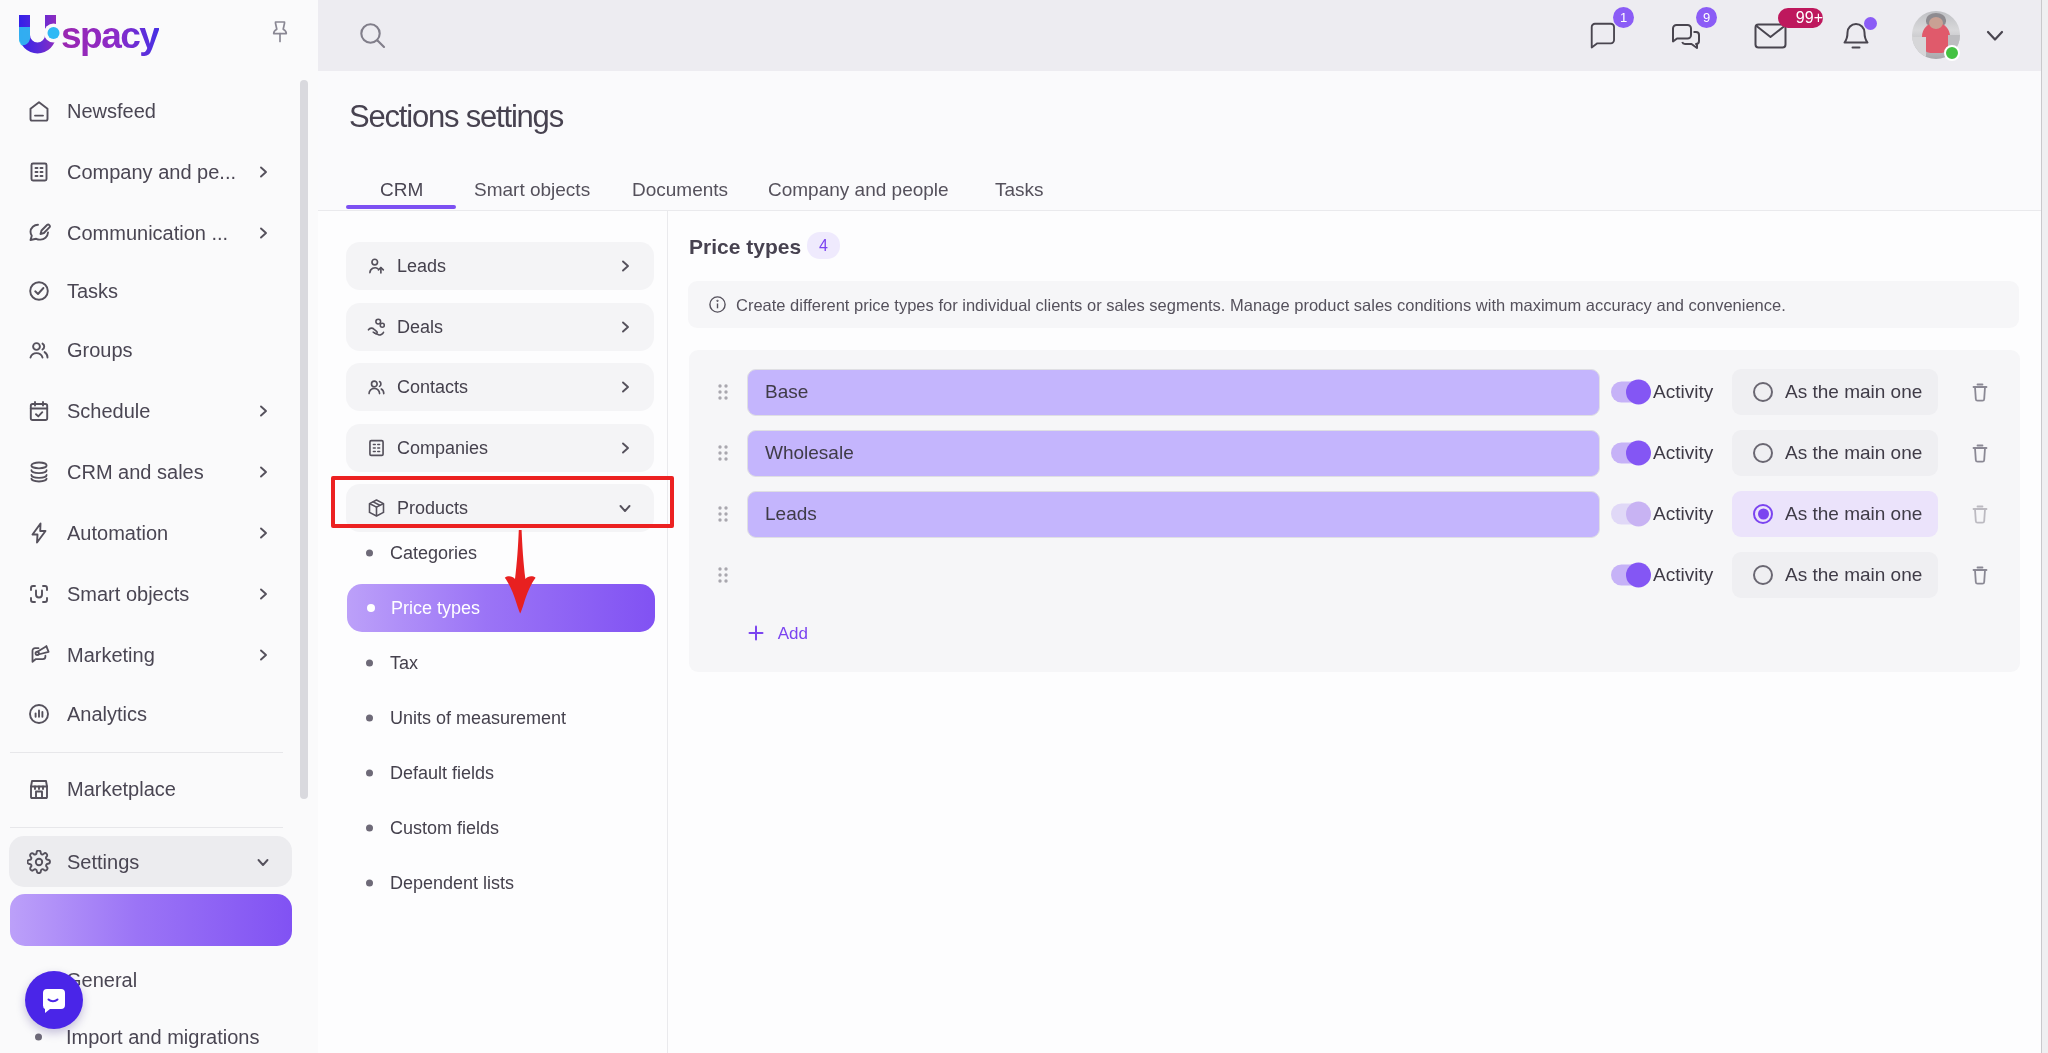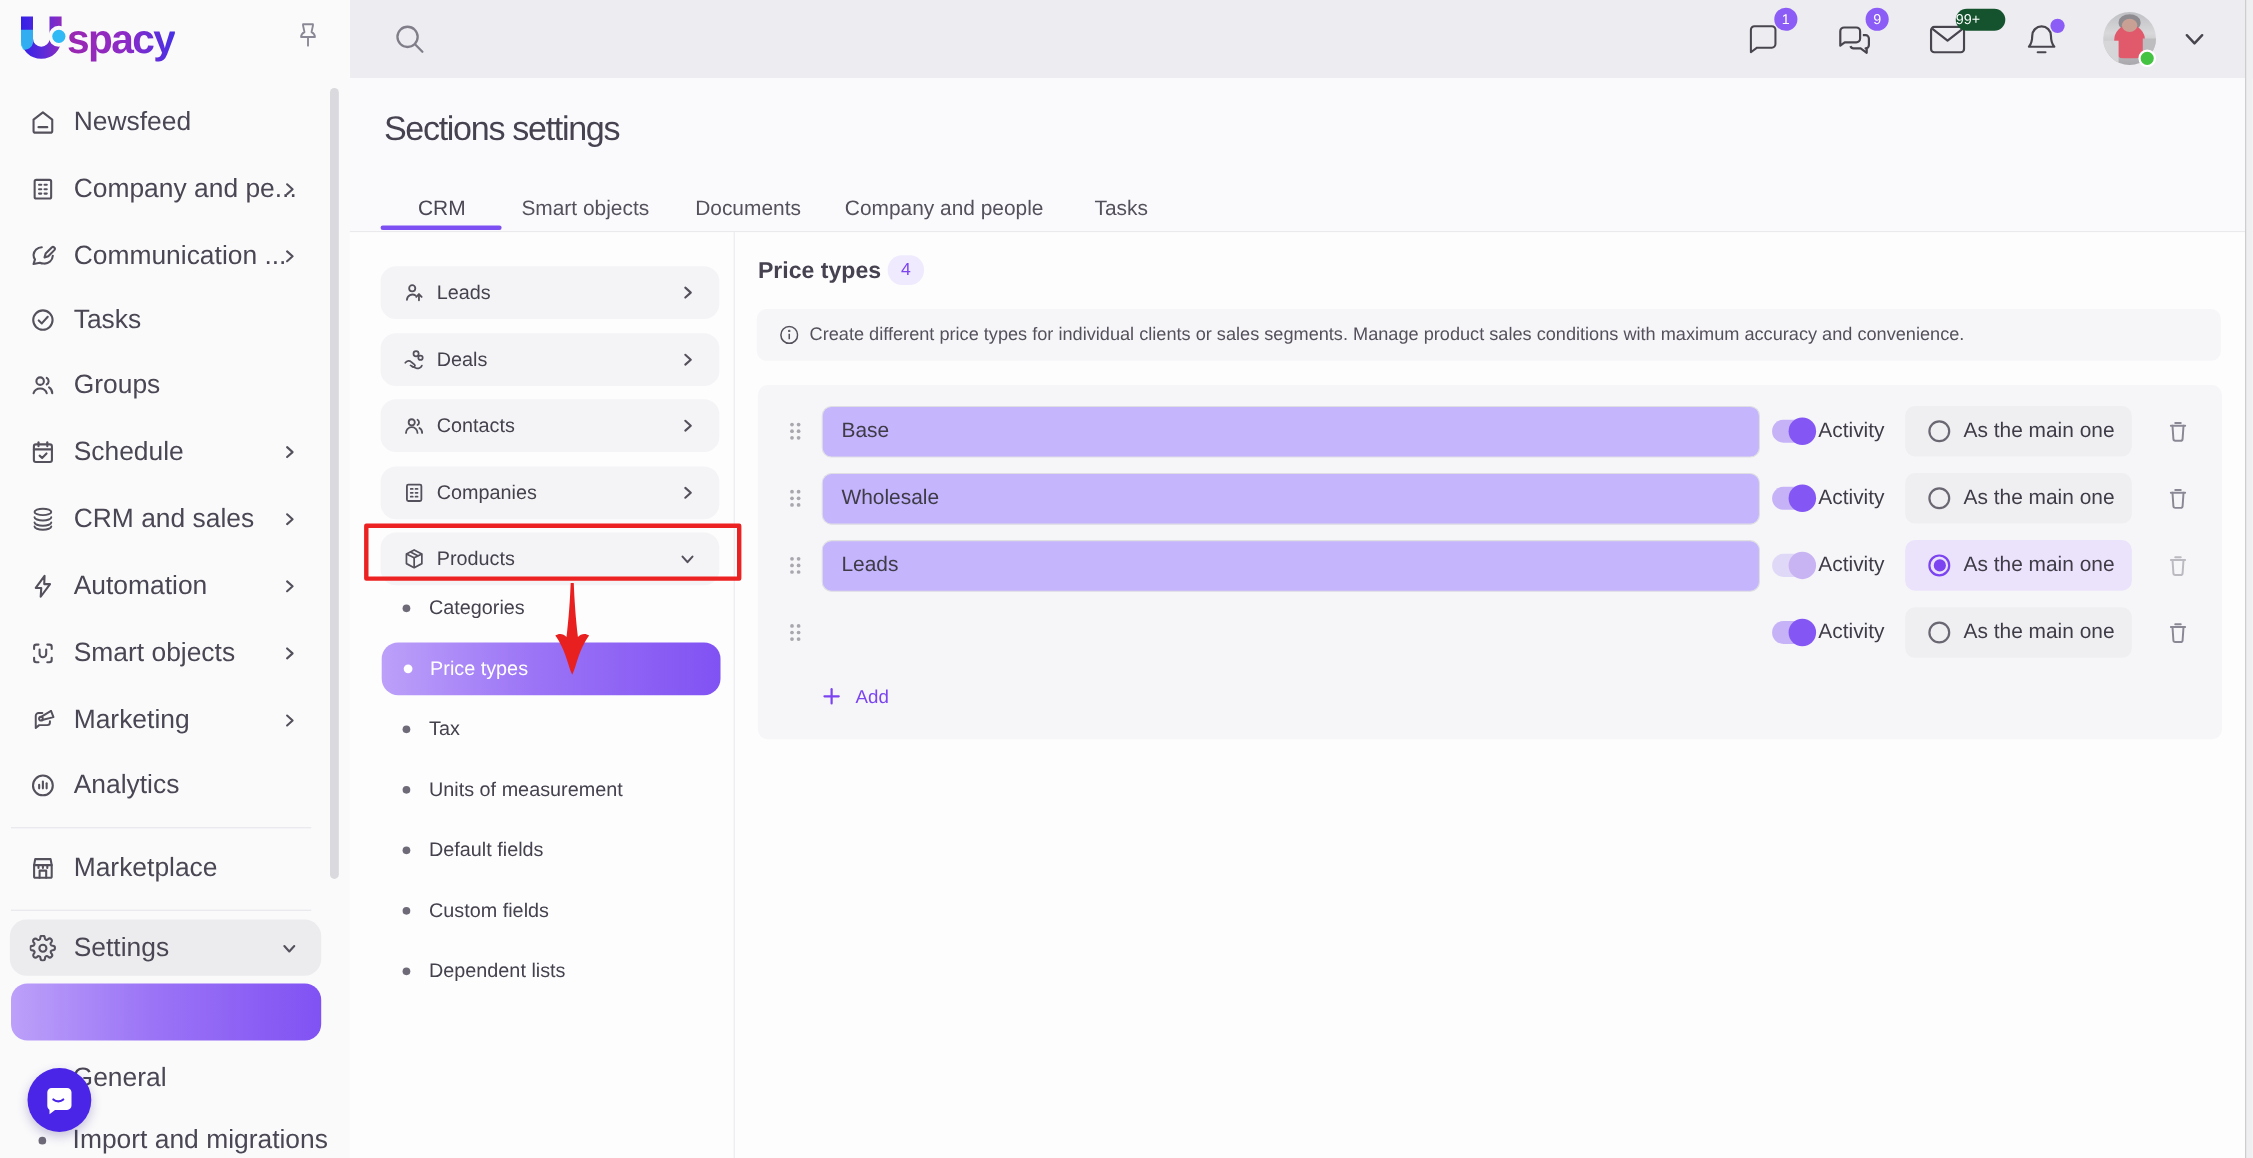--- a/index.html
+++ b/index.html
@@ -4,21 +4,21 @@
 <style>
   * { margin:0; padding:0; box-sizing:border-box; }
   html,body { width:2048px; height:1053px; overflow:hidden; font-family:"Liberation Sans", sans-serif; background:#FDFDFE; }
   .abs { position:absolute; }
   
   #topbar { position:absolute; left:318px; top:0; width:1730px; height:71px; background:#EDECF1; }
   
   #sidebar { position:absolute; left:0; top:0; width:318px; height:1053px; background:#FAFAFB; }
   .navitem { position:absolute; left:0; width:318px; height:48px; }
   .navitem .ico { position:absolute; left:27px; top:50%; transform:translateY(-50%); width:24px; height:24px; }
-  .navitem .lbl { position:absolute; left:67px; top:50%; transform:translateY(-50%); font-size:24px; color:#4A4653; white-space:nowrap; }
+  .navitem .lbl { position:absolute; left:67px; top:50%; transform:translateY(-50%); font-size:20px; color:#4A4653; white-space:nowrap; }
   .navitem .chev { position:absolute; left:255px; top:50%; transform:translateY(-50%); width:16px; height:16px; }
   .sdiv { position:absolute; left:10px; width:273px; height:1px; background:#E7E7EA; }
   
   #main { position:absolute; left:318px; top:71px; width:1730px; height:982px; background:#FDFDFE; }
   .tab { position:absolute; top:108px; font-size:19px; color:#4A4653; white-space:nowrap; }
   
   .pill { position:absolute; left:346px; width:308px; height:48px; background:#F4F4F6; border-radius:14px; }
   .pill .ico { position:absolute; left:20px; top:50%; transform:translateY(-50%); width:21px; height:21px; }
   .pill .lbl { position:absolute; left:51px; top:50%; transform:translateY(-50%); font-size:18px; color:#45414D; }
   .pill .chev { position:absolute; left:271px; top:50%; transform:translateY(-50%); width:16px; height:16px; }
@@ -57,21 +57,21 @@
   <svg class="abs" style="left:1353px;top:23px;" width="32" height="30" viewBox="0 0 32 30" fill="none" stroke="#49454F" stroke-width="2" stroke-linejoin="round">
       <path d="M2 5.5 A3.5 3.5 0 0 1 5.5 2 H16.5 A3.5 3.5 0 0 1 20 5.5 V12 A3.5 3.5 0 0 1 16.5 15.5 H6 L2 18.5 Z"></path>
       <path d="M22.5 9 H25 A3 3 0 0 1 28 12 V18 A3 3 0 0 1 25 21 H26 V25 L20.5 21 H14 A3 3 0 0 1 11.2 19"></path>
     </svg>
   <div class="abs" style="left:1378px;top:7px;width:21px;height:21px;border-radius:50%;background:#8B5CF6;color:#fff;font-size:13px;text-align:center;line-height:21px;">9</div>
 
   <svg class="abs" style="left:1436px;top:23px;" width="33" height="26" viewBox="0 0 33 26" fill="none" stroke="#49454F" stroke-width="2" stroke-linejoin="round">
       <rect x="1.5" y="1.5" width="30" height="23" rx="3"></rect>
       <polyline points="2.5,3 16.5,14 30.5,3"></polyline>
     </svg>
-  <div class="abs" style="left:1460px;top:8px;width:45px;height:20px;border-radius:10px;background:#14532d;color:#fff;font-size:13px;text-align:left;line-height:20px;">99+</div>
+  <div class="abs" style="left:1460px;top:8px;width:45px;height:20px;border-radius:10px;background:#be185d;color:#fff;font-size:16px;text-align:right;line-height:20px;">99+</div>
 
   <svg class="abs" style="left:1523px;top:21px;" width="30" height="32" viewBox="0 0 30 32" fill="none" stroke="#49454F" stroke-width="2" stroke-linecap="round" stroke-linejoin="round">
       <path d="M15 3 a8.5 8.5 0 0 1 8.5 8.5 c0 6 1.8 8.5 3 10 H3.5 c1.2-1.5 3-4 3-10 A8.5 8.5 0 0 1 15 3 Z"></path>
       <line x1="11.5" y1="26.5" x2="18.5" y2="26.5"></line>
     </svg>
   <div class="abs" style="left:1546px;top:17px;width:13px;height:13px;border-radius:50%;background:#8B5CF6;"></div>
 
   <div class="abs" style="left:1594px;top:11px;width:48px;height:48px;border-radius:50%;overflow:hidden;background:linear-gradient(180deg,#BFC0C4 0%,#D8D8DA 40%,#A8A8AC 100%);">
     <div class="abs" style="left:14px;top:2px;width:20px;height:14px;border-radius:50% 50% 40% 40%;background:#8E8B90;"></div>
     <div class="abs" style="left:10px;top:12px;width:28px;height:30px;border-radius:45% 45% 30% 30%;background:#E05A6B;"></div>

